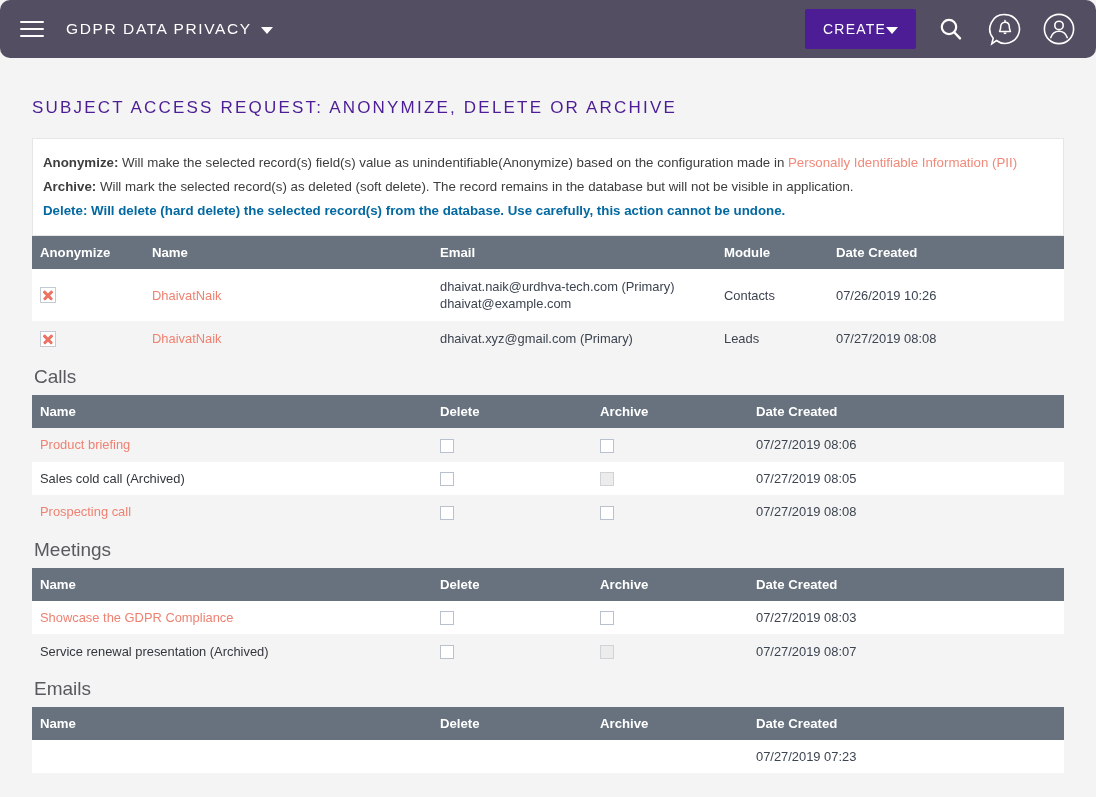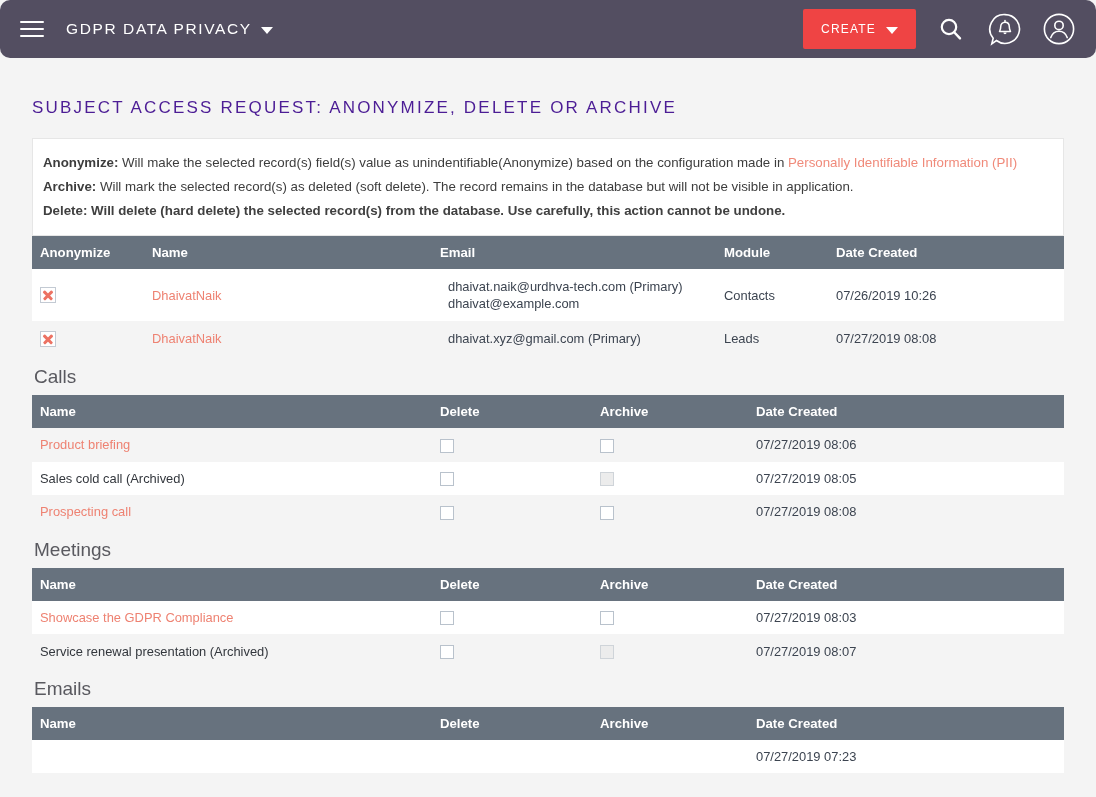--- a/index.html
+++ b/index.html
@@ -51,29 +51,29 @@
     border-left: 6px solid transparent;
     border-right: 6px solid transparent;
     border-top: 7px solid #ffffff;
     margin-top: 3px;
   }
   .topbar-right {
     margin-left: auto;
     display: flex; align-items: center; gap: 16px;
   }
   .create-btn {
-    background: #ef4444;
+    background: #4c1d95;
     color: #ffffff;
     border: none;
     height: 40px;
     padding: 0 18px;
-    font-size: 12px;
+    font-size: 14px;
     letter-spacing: 1.2px;
     font-family: "Liberation Sans", sans-serif;
-    display: flex; align-items: center; gap: 10px;
+    display: flex; align-items: center; 
     cursor: pointer;
     border-radius: 2px;
   }
   .create-btn .caret-down { border-top-color: #ffffff; margin-top: 2px; }
   .icon-btn {
     width: 38px; height: 38px;
     display: flex; align-items: center; justify-content: center;
     cursor: pointer;
   }
   .icon-btn svg { display: block; }
@@ -97,21 +97,21 @@
     border: 1px solid #e6e6e6;
     padding: 12px 10px 12px 10px;
   }
   .info-line {
     font-size: 13.3px;
     color: #3d3d3d;
     line-height: 24px;
     white-space: nowrap;
   }
   .info-line b { font-weight: bold; }
-  .info-line.delete-line { color: #404040; font-weight: bold; }
+  .info-line.delete-line { color: #0369a1; font-weight: bold; }
   .pii-link {
     color: #f08a7a;
     text-decoration: none;
     cursor: pointer;
   }
 
   
   table.grid {
     width: 1032px;
     border-collapse: collapse;
@@ -138,21 +138,21 @@
   .rec-link {
     color: #ee8272;
     text-decoration: none;
     font-size: 12.9px;
     cursor: pointer;
   }
   .rec-plain {
     color: #33373d;
     font-size: 12.9px;
   }
-  .email-line { display: block; line-height: 17px; margin-left: 8px; }
+  .email-line { display: block; line-height: 17px; }
 
   
   .cb {
     width: 14px; height: 14px;
     border: 1px solid #b9c2cc;
     background: #ffffff;
     display: inline-block;
     cursor: pointer;
     vertical-align: middle;
   }

